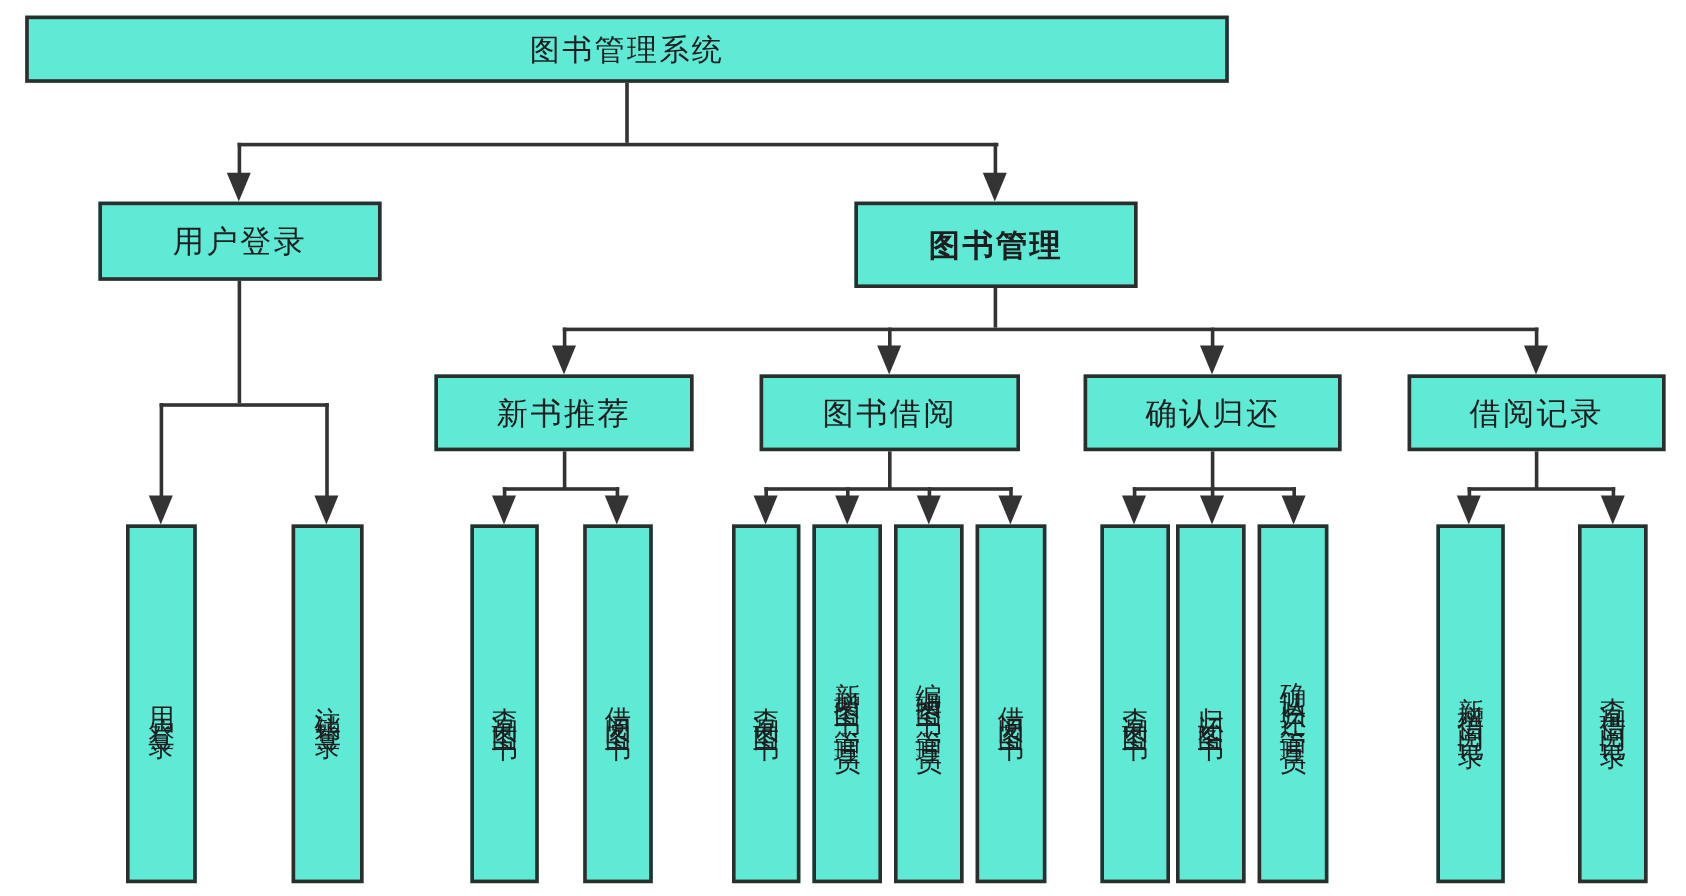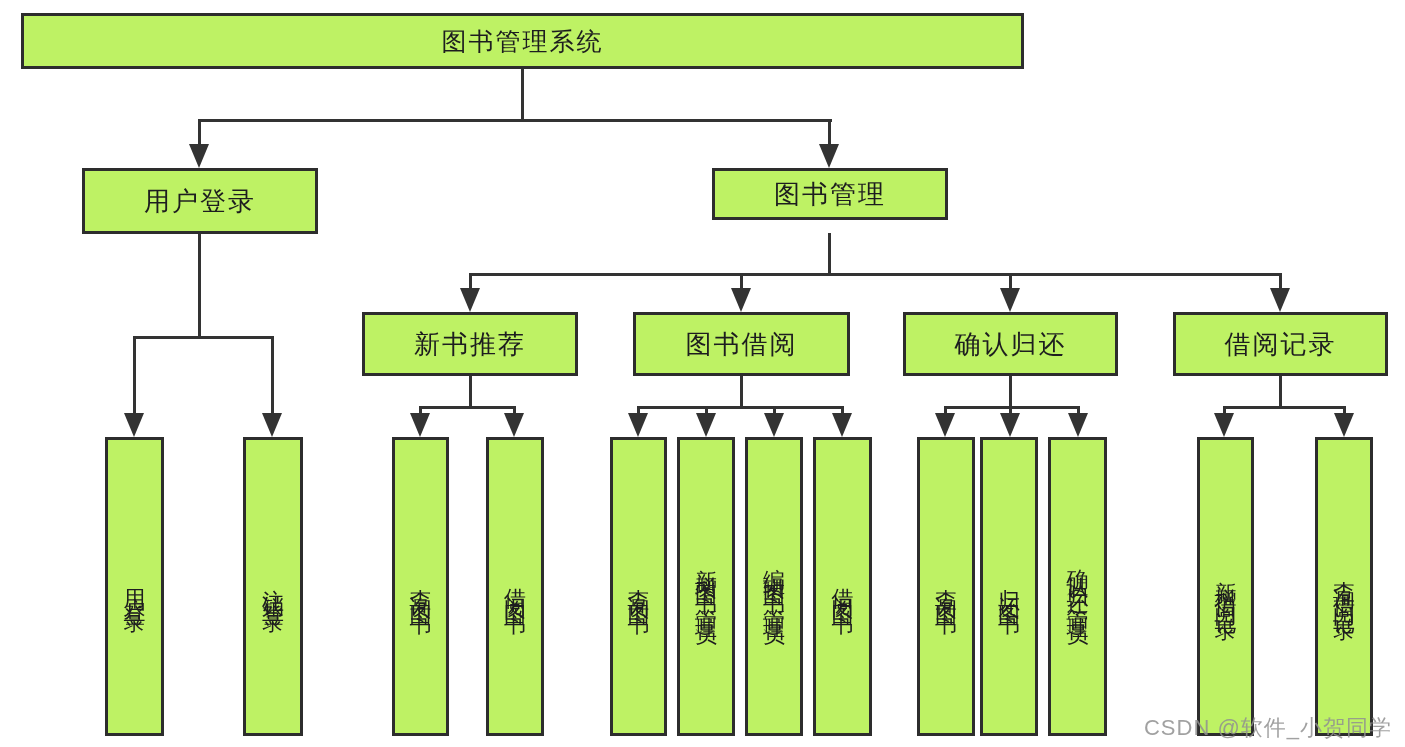--- a/index.html
+++ b/index.html
@@ -13,21 +13,21 @@
     width: 1405px;
     height: 747px;
     background: #ffffff;
     overflow: hidden;
   }
   
   .node {
     position: absolute;
     box-sizing: border-box;
     border: 3px solid #2d2d2d;
-    background: #bef264;
+    background: #5eead4;
     display: flex;
     align-items: center;
     justify-content: center;
     color: #1d1d1f;
   }
   .h-node {
     font-size: 26px;
     letter-spacing: 2px;
     white-space: nowrap;
   }
@@ -127,21 +127,21 @@
   <div class="vline" style="left:1279px; top:376px; height:31px;"></div>
   <div class="hline" style="left:1223px; top:406px; width:123px;"></div>
   <div class="vline" style="left:1223px; top:406px; height:14px;"></div>
   <div class="vline" style="left:1343px; top:406px; height:14px;"></div>
   <div class="arrow" style="left:1214px; top:413px;"></div>
   <div class="arrow" style="left:1334px; top:413px;"></div>
 
   <div class="node h-node root-node" style="left:21px; top:13px; width:1003px; height:56px;">图书管理系统</div>
 
   <div class="node h-node" style="left:82px; top:168px; width:236px; height:66px;">用户登录</div>
-  <div class="node h-node" style="left:712px; top:168px; width:236px; height:52px;">图书管理</div>
+  <div class="node h-node" style="left:712px; top:168px; width:236px; height:72px;font-weight:bold;">图书管理</div>
 
   <div class="node h-node" style="left:362px; top:312px; width:216px; height:64px;">新书推荐</div>
   <div class="node h-node" style="left:633px; top:312px; width:217px; height:64px;">图书借阅</div>
   <div class="node h-node" style="left:903px; top:312px; width:215px; height:64px;">确认归还</div>
   <div class="node h-node" style="left:1173px; top:312px; width:215px; height:64px;">借阅记录</div>
 
   <div class="node leaf-node" style="left:105px; top:437px; width:59px; height:299px;">用户登录</div>
   <div class="node leaf-node" style="left:243px; top:437px; width:60px; height:299px;">注销登录</div>
 
   <div class="node leaf-node" style="left:392px; top:437px; width:57px; height:299px;">查询图书</div>
@@ -152,15 +152,14 @@
   <div class="node leaf-node" style="left:745px; top:437px; width:58px; height:299px;">编辑图书（管理员）</div>
   <div class="node leaf-node" style="left:813px; top:437px; width:59px; height:299px;">借阅图书</div>
 
   <div class="node leaf-node" style="left:917px; top:437px; width:58px; height:299px;">查询图书</div>
   <div class="node leaf-node" style="left:980px; top:437px; width:58px; height:299px;">归还图书</div>
   <div class="node leaf-node" style="left:1048px; top:437px; width:59px; height:299px;">确认归还（管理员）</div>
 
   <div class="node leaf-node" style="left:1197px; top:437px; width:57px; height:299px;">新增借阅记录</div>
   <div class="node leaf-node" style="left:1315px; top:437px; width:58px; height:299px;">查询借阅记录</div>
 
-  <div class="watermark">CSDN @软件_小贺同学</div>
 
 </div>
 
 </body></html>

